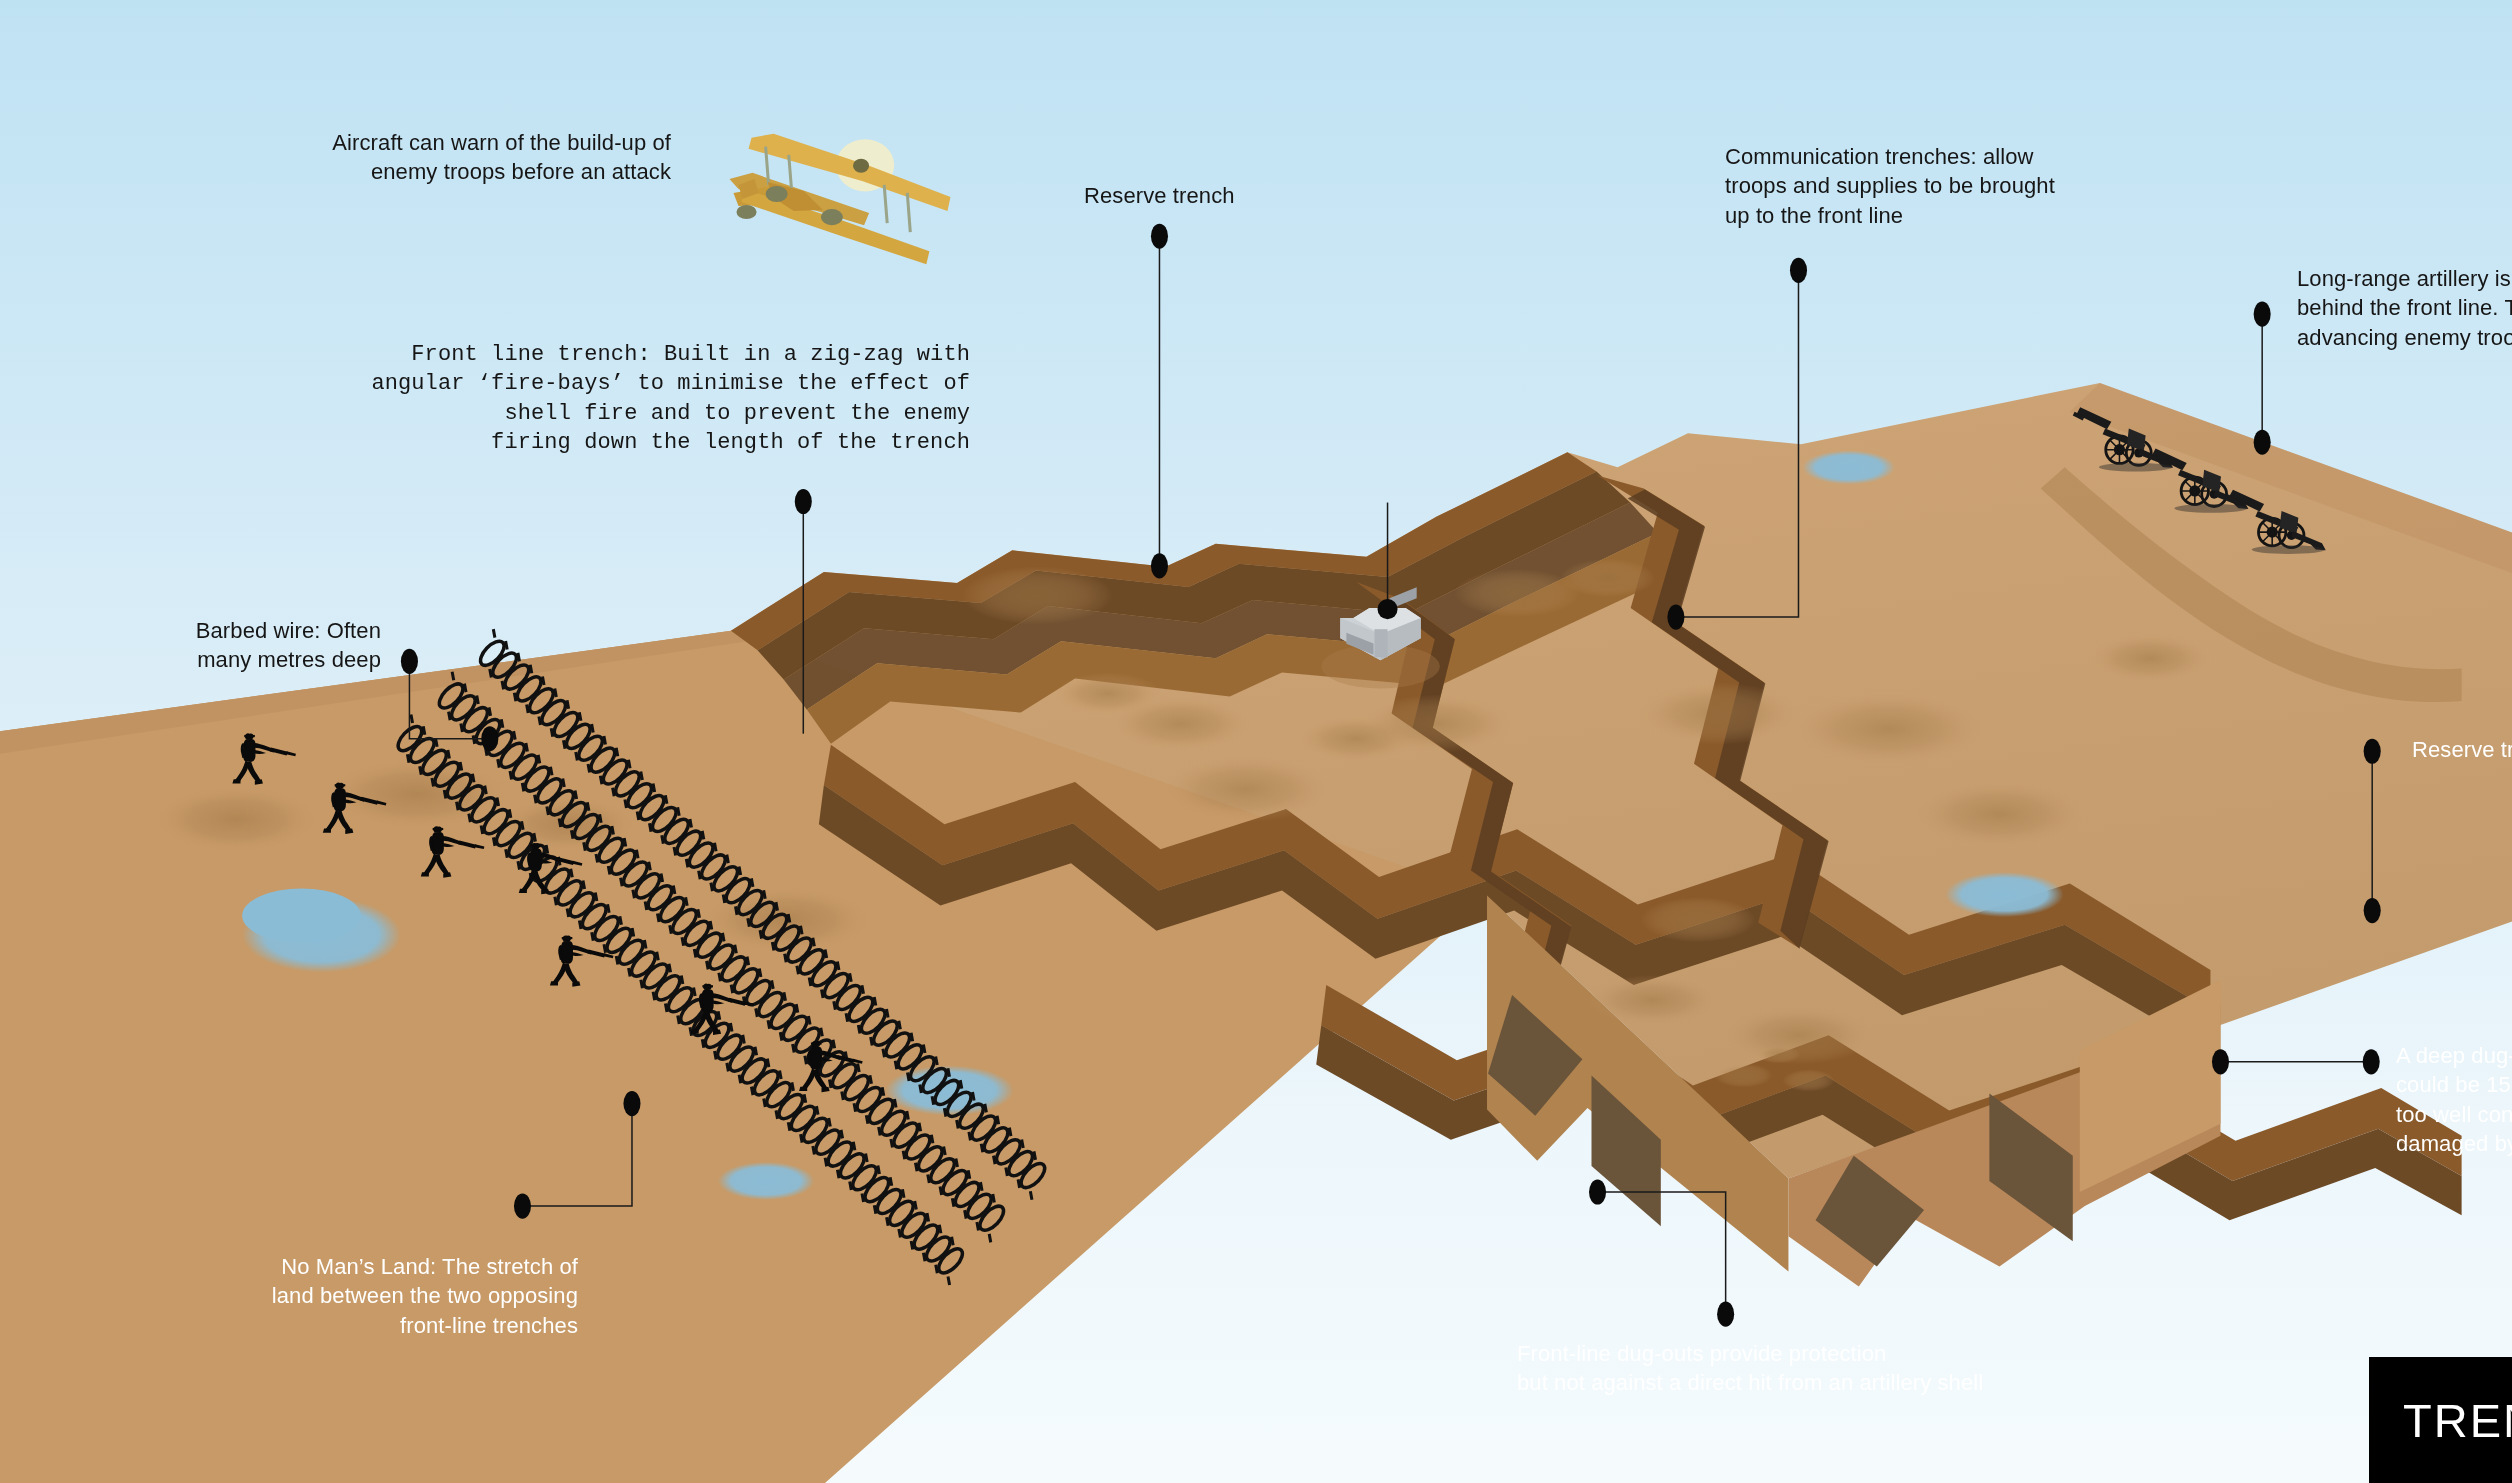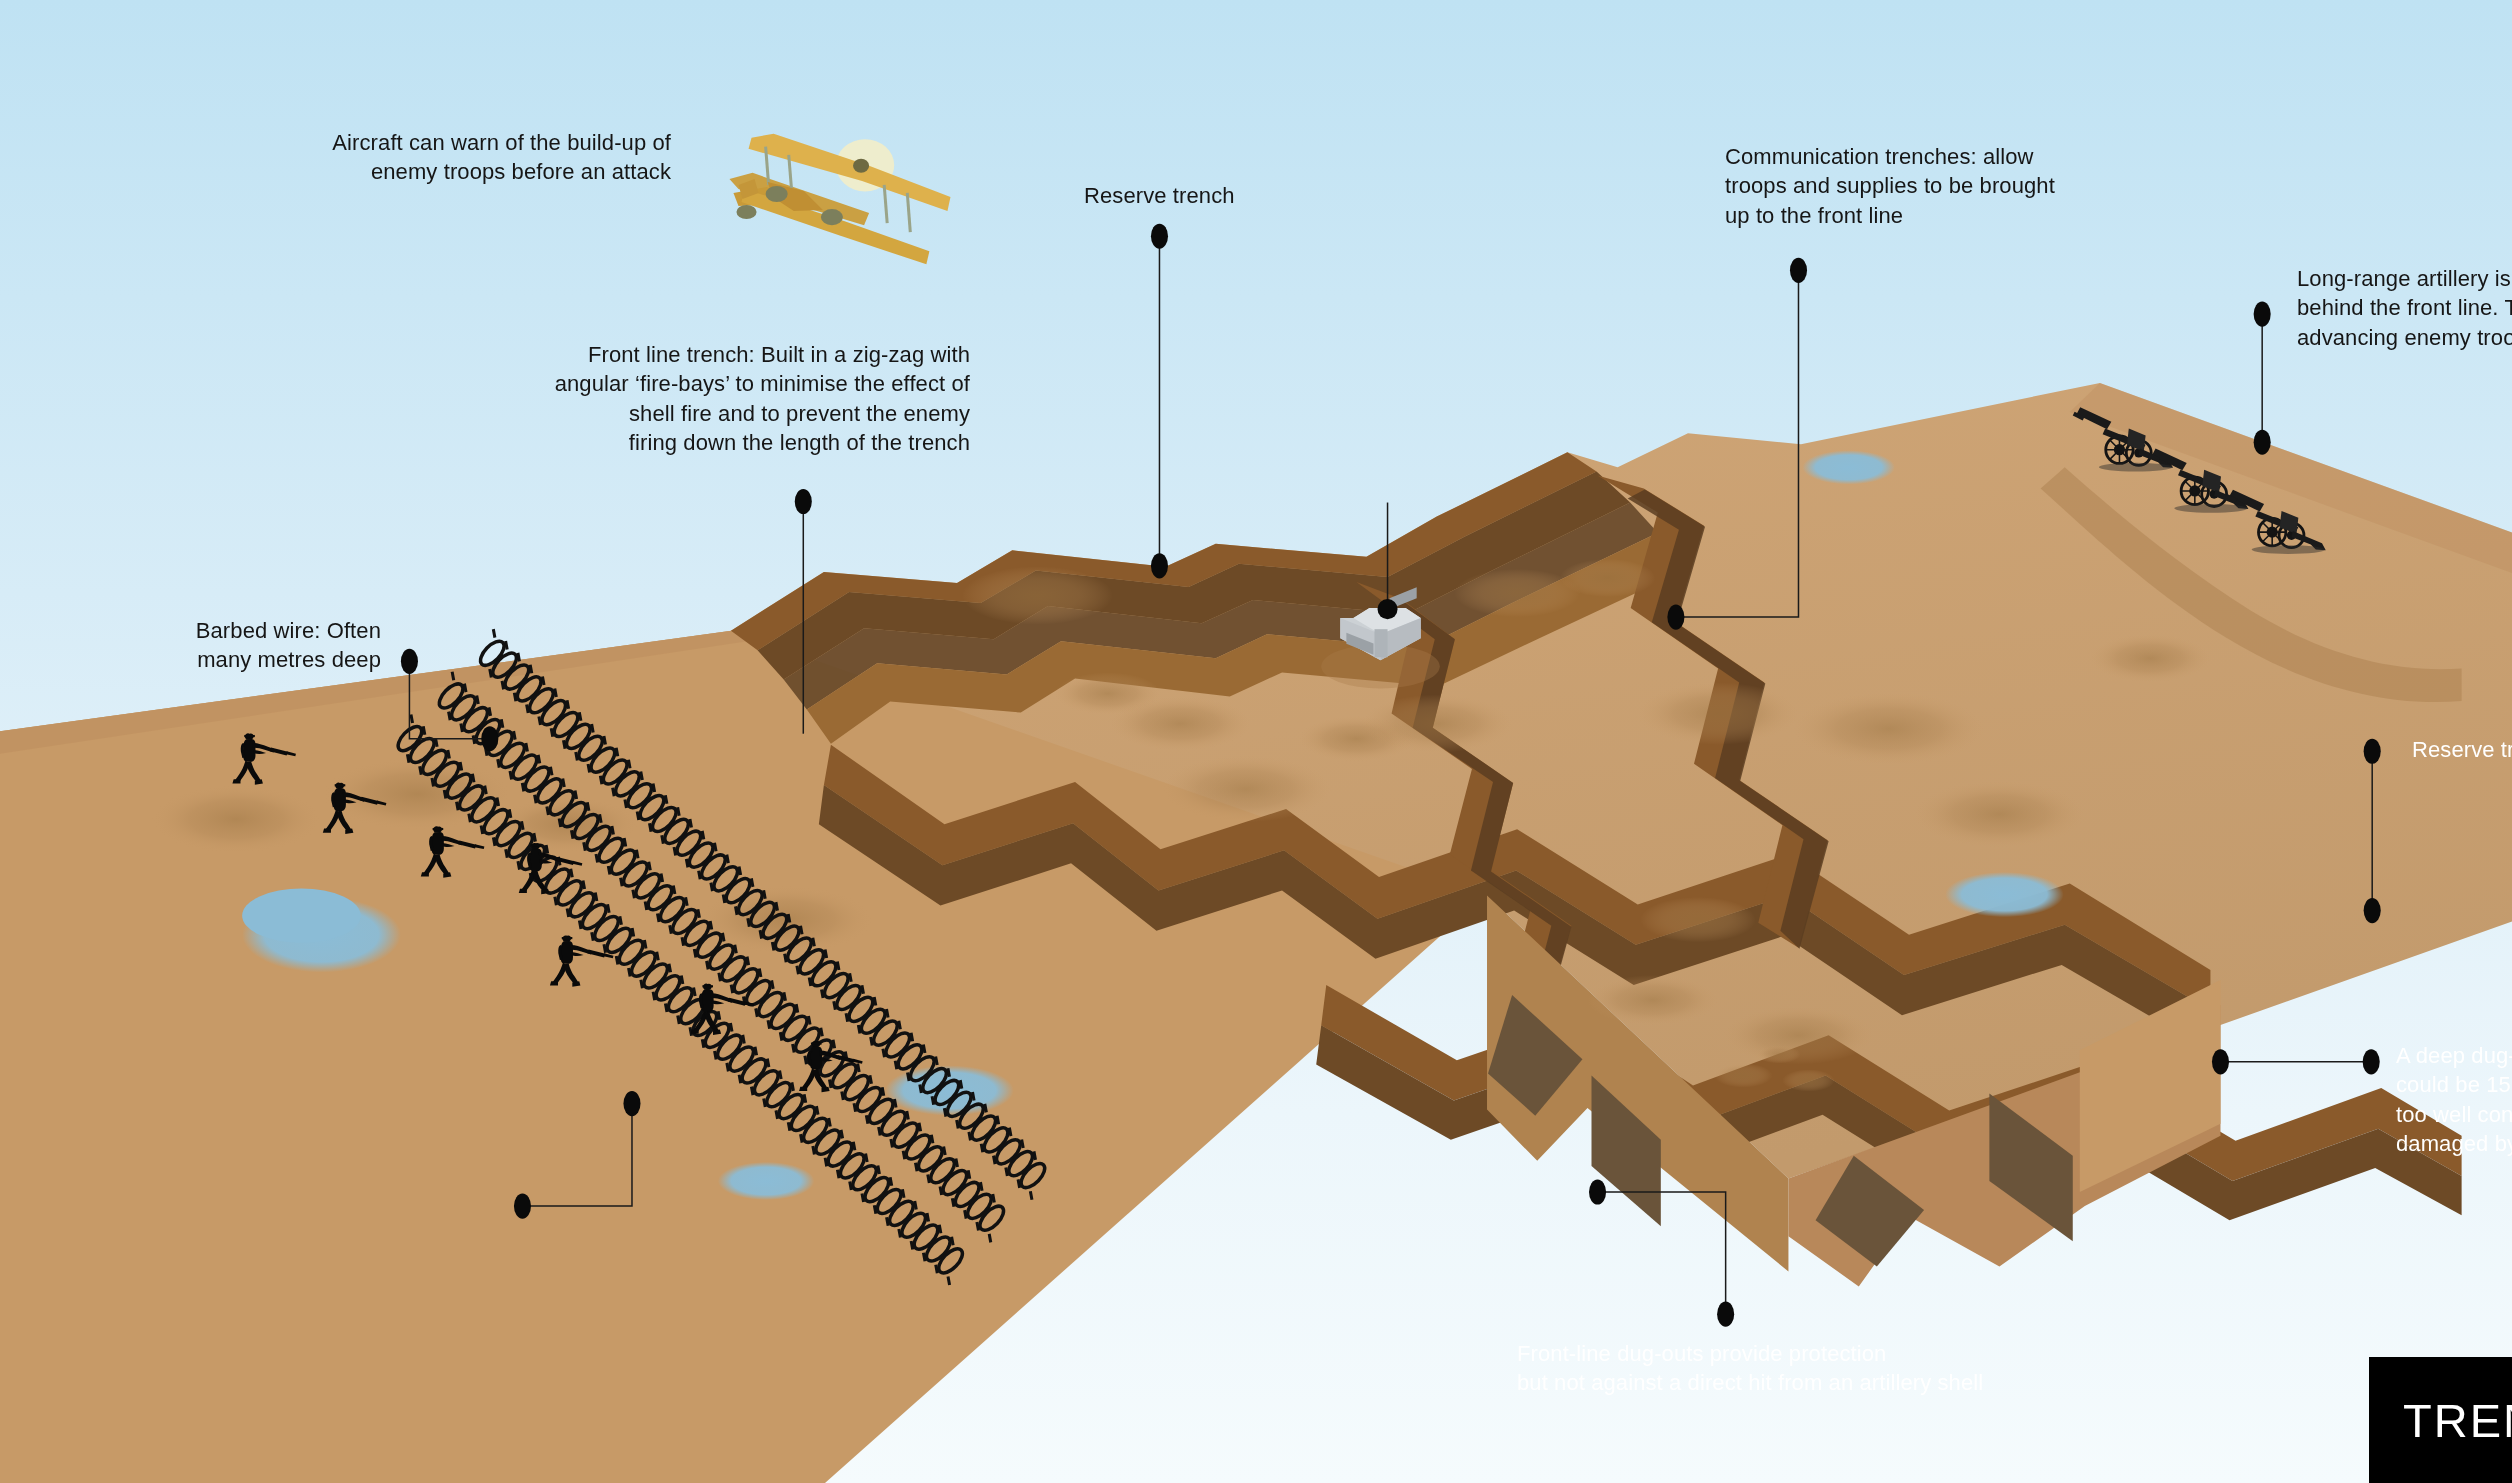--- a/index.html
+++ b/index.html
@@ -402,21 +402,21 @@
       <ellipse cx="1258" cy="2196" rx="17" ry="25"></ellipse>
       <ellipse cx="1040" cy="2400" rx="17" ry="25"></ellipse>
       <ellipse cx="3435" cy="2615" rx="17" ry="25"></ellipse>
       <ellipse cx="3180" cy="2372" rx="17" ry="25"></ellipse>
     </g>
   </svg>
 
   <div class="lbl r" style="left:143px; top:128px; width:528px;">Aircraft can warn of the build-up of
 enemy troops before an attack</div>
 
-  <div class="lbl r" style="left:322px; top:340px; width:648px;">Front line trench: Built in a zig-zag with
+  <div class="lbl r" style="left:322px; top:340px; width:648px;font-family:Liberation Mono, monospace;">Front line trench: Built in a zig-zag with
 angular ‘fire-bays’ to minimise the effect of
 shell fire and to prevent the enemy
 firing down the length of the trench</div>
 
   <div class="lbl r" style="left:80px; top:588px; width:301px;margin-top:28px;">Barbed wire: Often
 many metres deep</div>
 
   <div class="lbl l" style="left:1084px; top:181px; width:281px;">Reserve trench</div>
 
 
@@ -428,20 +428,23 @@
 behind the front line. These guns fire at
 advancing enemy troops</div>
 
   <div class="lbl l white" style="left:2412px; top:735px; width:281px;">Reserve trench</div>
 
   <div class="lbl l white" style="left:2396px; top:1041px; width:553px;">A deep dug-out. German ones
 could be 15m below ground and
 too well constructed to be
 damaged by shell fire</div>
 
+  <div class="lbl r white" style="left:108px; top:1252px; width:470px;">No Man’s Land: The stretch of
+land between the two opposing
+front-line trenches</div>
 
   <div class="lbl l white" style="left:1517px; top:1339px; width:724px;">Front-line dug-outs provide protection
 but not against a direct hit from an artillery shell</div>
 
   <div id="titleplate">
     <div class="t">TRENCH WARFARE</div>
   </div>
 
 </div>
 

